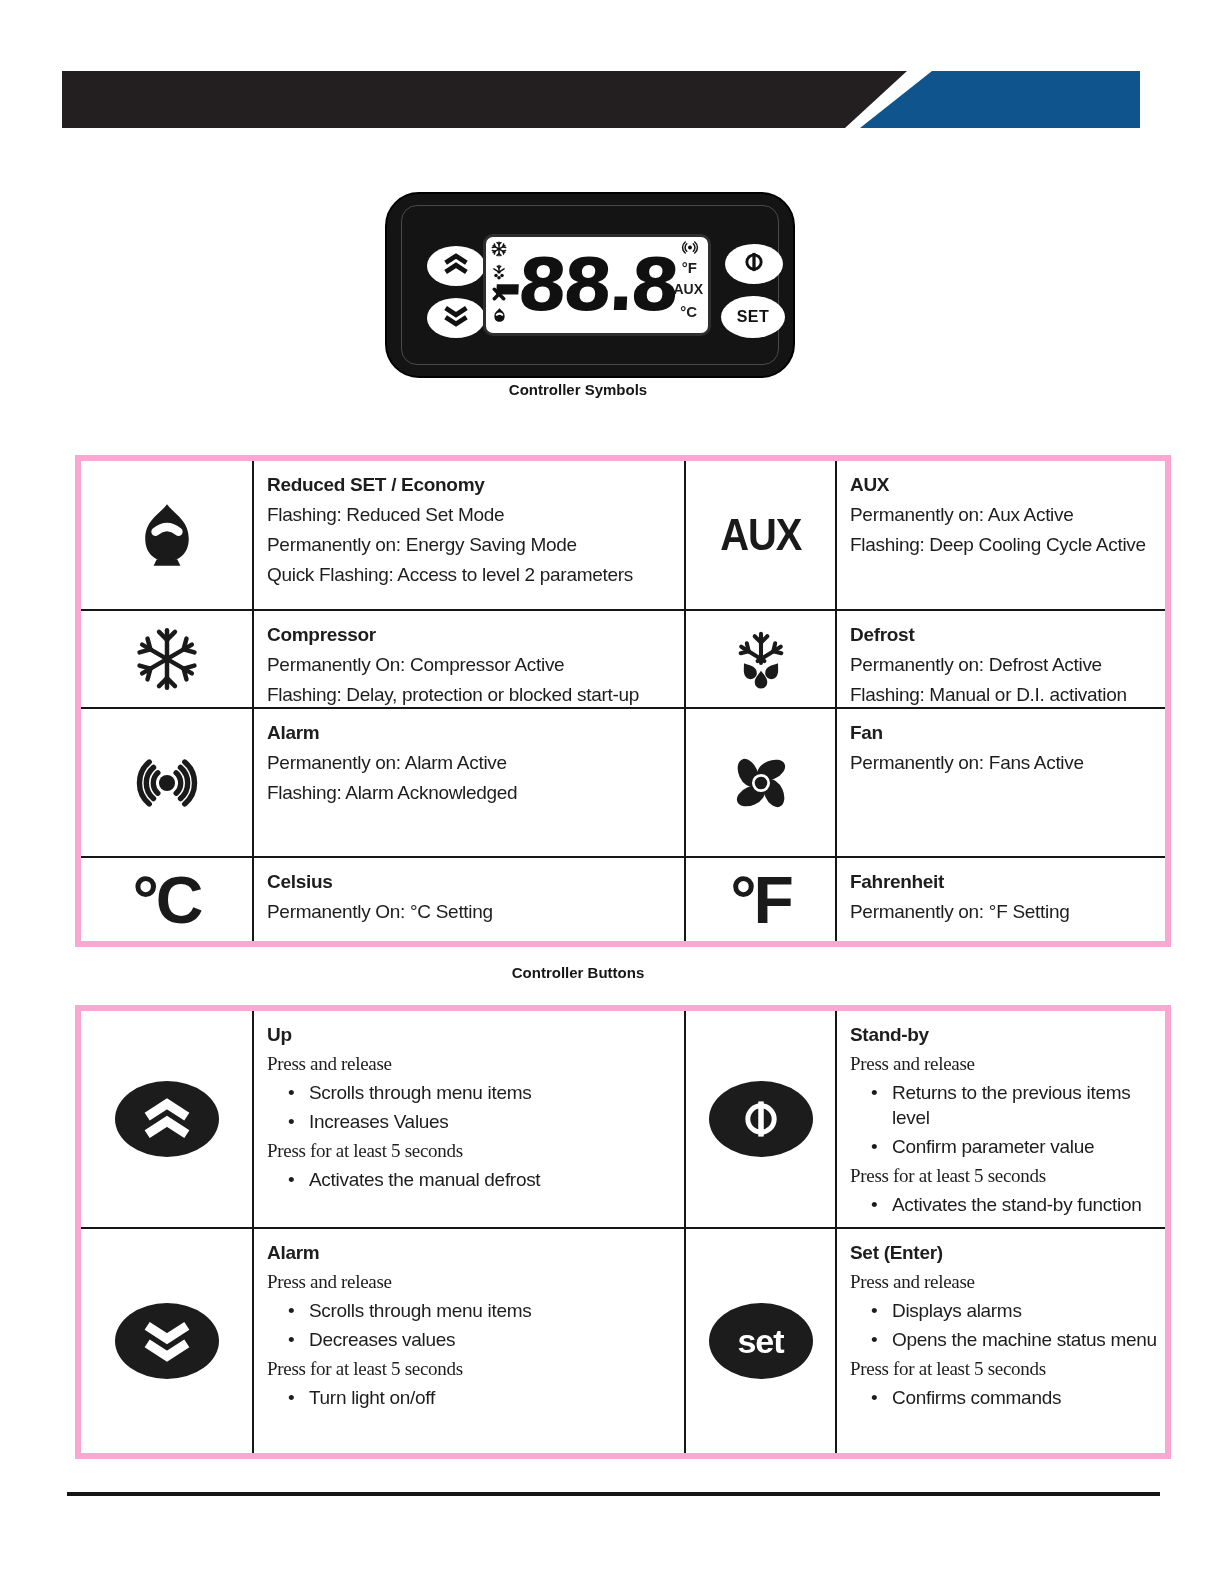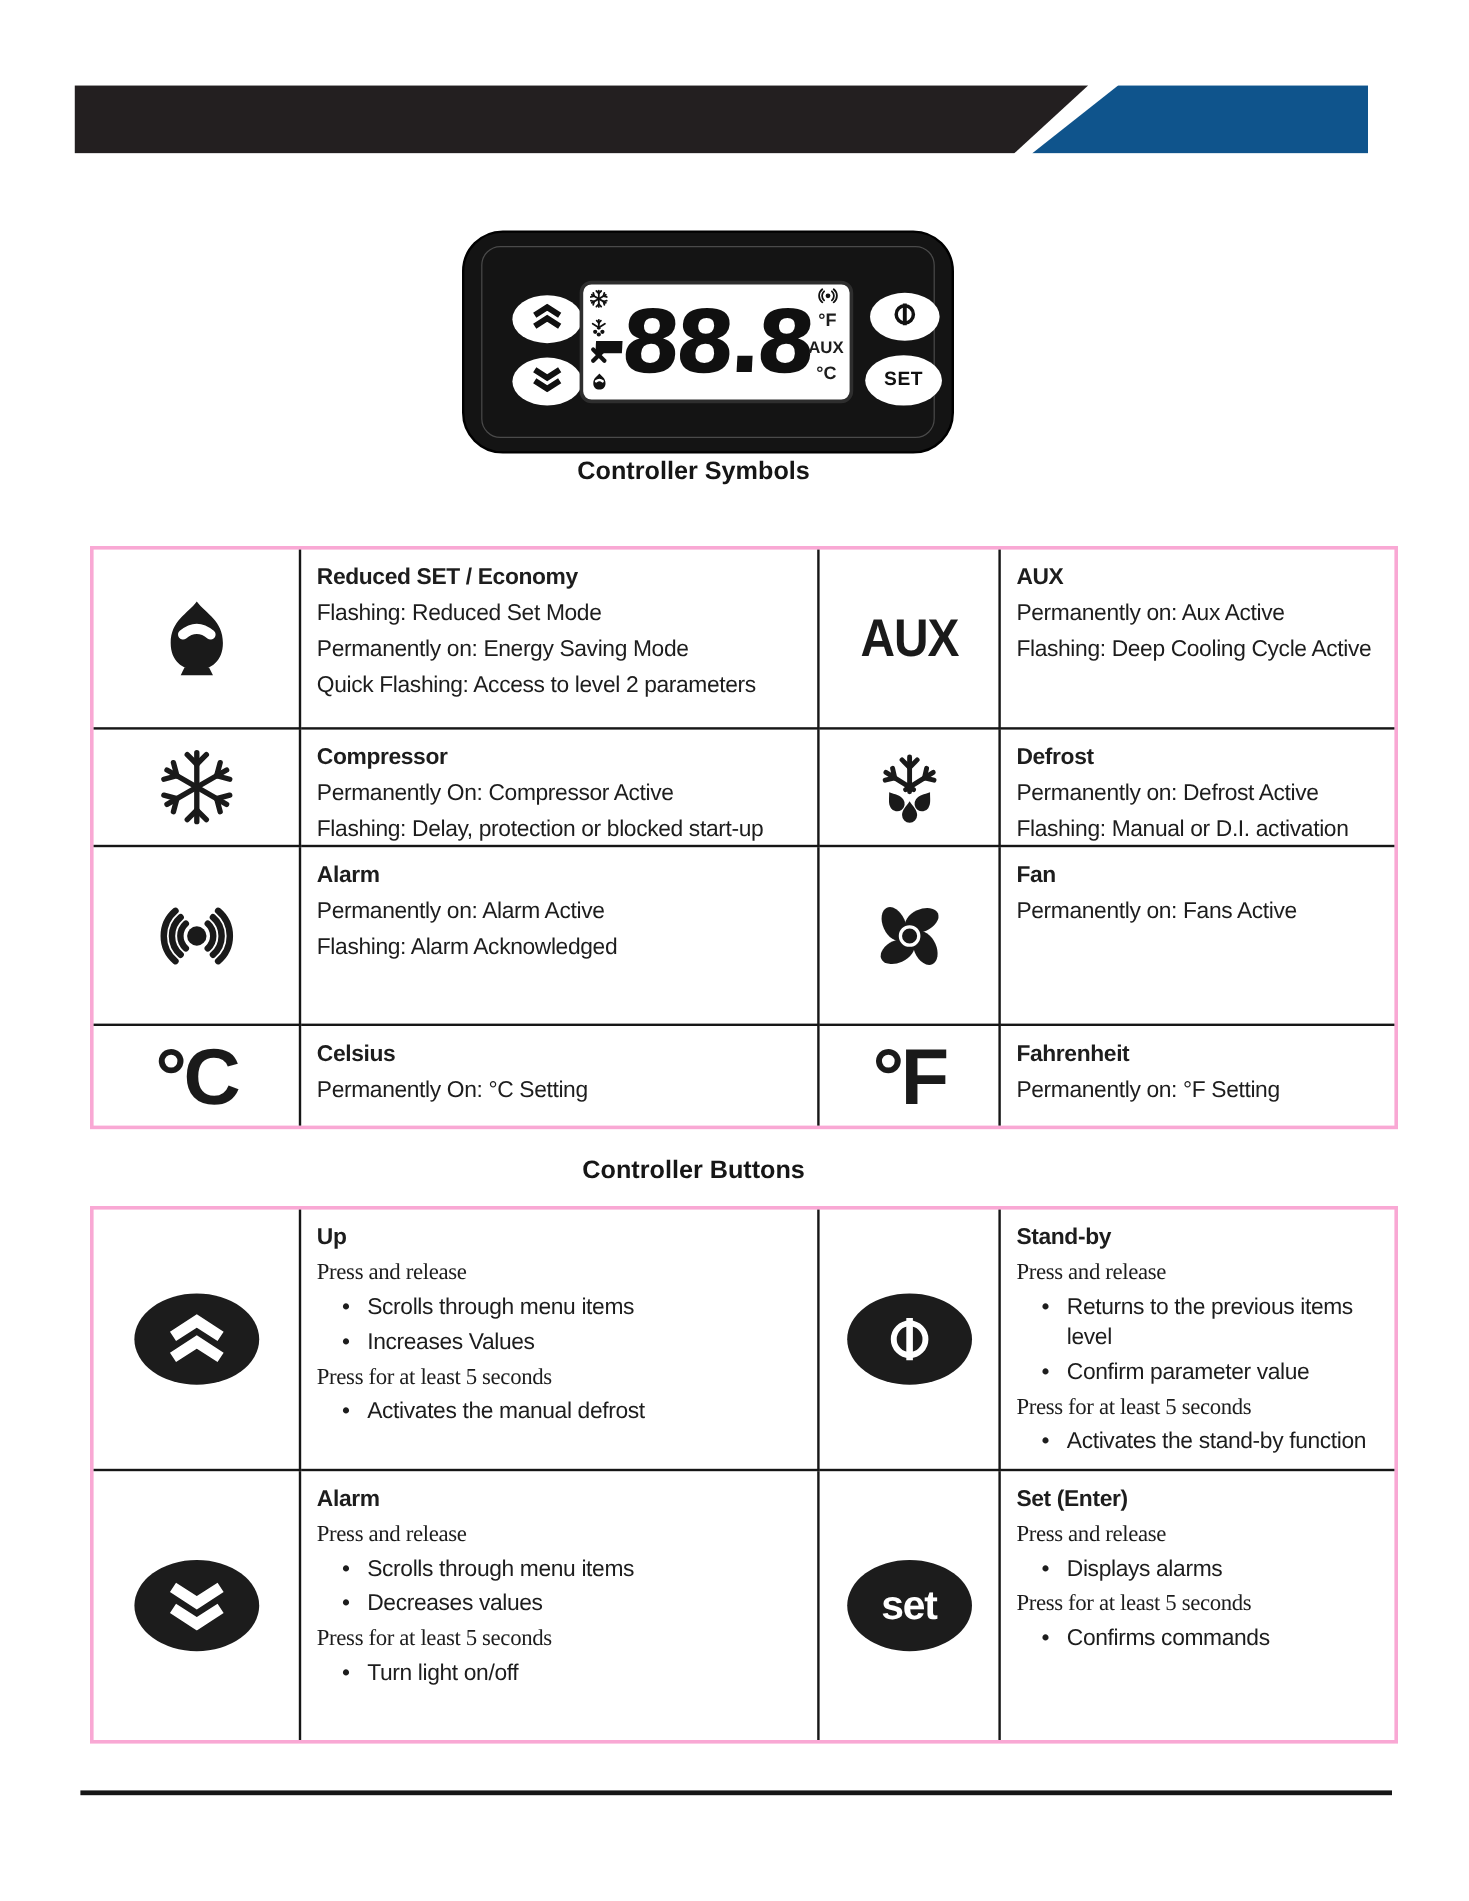--- a/index.html
+++ b/index.html
@@ -27,27 +27,27 @@
   .lcd-value{position:absolute;left:18px;right:44px;top:0;bottom:0;display:flex;align-items:center;justify-content:center;
              font-family:"DejaVu Sans",sans-serif;font-weight:bold;font-size:72px;letter-spacing:-5px;color:#101010;
              transform:skewX(-3deg);line-height:1;}
   .lcd-side{position:absolute;right:3px;top:3px;width:44px;display:flex;flex-direction:column;align-items:flex-end;}
   .lcd-f{font-size:15px;font-weight:700;margin:1px 8px 0 0;}
   .lcd-aux{font-size:14px;font-weight:700;margin:5px 2px 0 0;}
   .lcd-c{font-size:15px;font-weight:700;margin:6px 8px 0 0;}
   .lcd-alarm{margin-right:4px;}
 
   
-  .section-title{position:absolute;left:0;width:1156px;text-align:center;font-size:21px;font-weight:700;color:#161616;}
+  .section-title{position:absolute;left:0;width:1156px;text-align:center;font-size:15px;font-weight:700;color:#161616;}
   .cap-symbols{top:381px;}
   .cap-buttons{top:952px;margin-top:12px;}
 
   
   .tbl{position:absolute;left:75px;display:grid;grid-template-columns:173px 432px 151px 328px;
-       border:3px solid #f9a8d4;background:#fff;}
+       border:6px solid #f9a8d4;background:#fff;}
   .tbl-symbols{top:455px;grid-template-rows:150px 98px 149px 83px;}
   .tbl-buttons{top:1005px;grid-template-rows:218px 224px;}
   .cell{border-right:2.5px solid #161616;border-bottom:2.5px solid #161616;box-sizing:border-box;overflow:hidden;}
   .cell.lc{border-right:none;}
   .cell.lr{border-bottom:none;}
   .icon-cell{display:flex;align-items:center;justify-content:center;}
   .text-cell{padding:9px 8px 0 13px;font-size:19px;letter-spacing:-0.3px;}
   .t{font-weight:700;line-height:30px;}
   .ln{line-height:30px;}
   .tbl-buttons .t{line-height:29px;}
@@ -405,19 +405,20 @@
     </div>
     <div class="cell icon-cell lr">
       <div class="oval-black">
           <span class="set-txt">set</span>
         </div>
     </div>
     <div class="cell text-cell lc lr">
       <div class="t">Set (Enter)</div>
       <div class="ln">Press and release</div>
       <div class="bullet">Displays alarms</div>
+      <div class="bullet">Opens the machine status menu</div>
       <div class="ln">Press for at least 5 seconds</div>
       <div class="bullet">Confirms commands</div>
     </div>
   </div>
 
   <div class="footer-rule"></div>
 </div>
 
 </body></html>

